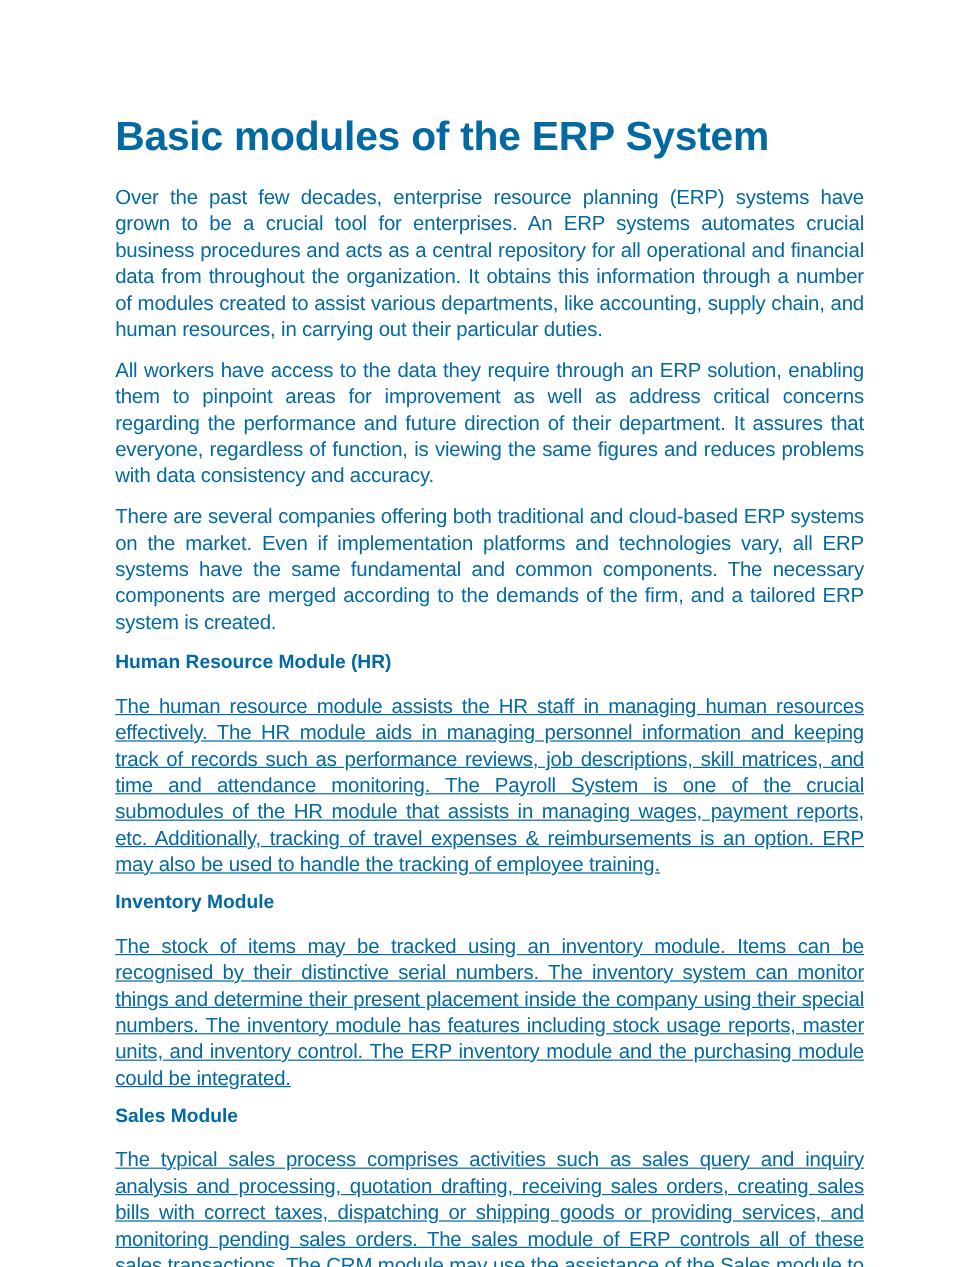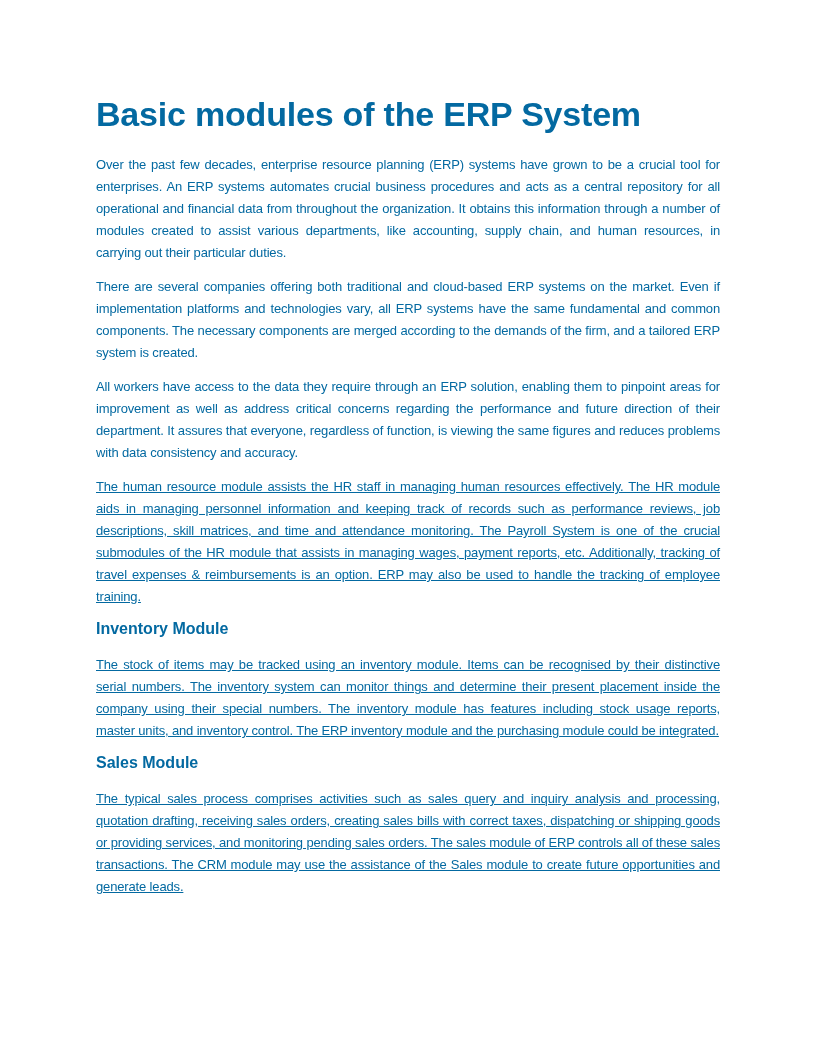--- a/index.html
+++ b/index.html
@@ -12,41 +12,42 @@
     font-size: 34px; font-weight: bold; margin: 0 0 18px 0; line-height: 44px;
     letter-spacing: -0.2px;
   }
   h2 {
     font-size: 25px; font-weight: bold; margin: 4px 0 16px 0; line-height: 32px;
   }
   h3 {
     font-size: 16px; font-weight: bold; margin: 0 0 14px 0; line-height: 22px;
   }
   p {
-    font-size: 13px; line-height: 22px; margin: 0 0 12px 0;
+    font-size: 17px; line-height: 22px; margin: 0 0 12px 0;
     text-align: justify; letter-spacing: -0.15px; word-spacing: 0px;
   }
   .intro p { margin-bottom: 12px; }
   .module h3 { margin-top: 0; }
   .module p { margin-bottom: 10px; text-decoration: underline; }
 </style>
 </head>
 <body>
 
 <div class="page">
   <h1>Basic modules of the ERP System</h1>
 
   <div class="intro">
     <p>Over the past few decades, enterprise resource planning (ERP) systems have grown to be a crucial tool for enterprises. An ERP systems automates crucial business procedures and acts as a central repository for all operational and financial data from throughout the organization. It obtains this information through a number of modules created to assist various departments, like accounting, supply chain, and human resources, in carrying out their particular duties.</p>
+    <p>All workers have access to the data they require through an ERP solution, enabling them to pinpoint areas for improvement as well as address critical concerns regarding the performance and future direction of their department. It assures that everyone, regardless of function, is viewing the same figures and reduces problems with data consistency and accuracy.</p>
     <p>There are several companies offering both traditional and cloud-based ERP systems on the market. Even if implementation platforms and technologies vary, all ERP systems have the same fundamental and common components. The necessary components are merged according to the demands of the firm, and a tailored ERP system is created.</p>
-    <p>All workers have access to the data they require through an ERP solution, enabling them to pinpoint areas for improvement as well as address critical concerns regarding the performance and future direction of their department. It assures that everyone, regardless of function, is viewing the same figures and reduces problems with data consistency and accuracy.</p>
   </div>
 
 
   <div class="module">
+    <h3>Human Resource Module (HR)</h3>
     <p>The human resource module assists the HR staff in managing human resources effectively. The HR module aids in managing personnel information and keeping track of records such as performance reviews, job descriptions, skill matrices, and time and attendance monitoring. The Payroll System is one of the crucial submodules of the HR module that assists in managing wages, payment reports, etc. Additionally, tracking of travel expenses &amp; reimbursements is an option. ERP may also be used to handle the tracking of employee training.</p>
   </div>
 
   <div class="module">
     <h3>Inventory Module</h3>
     <p>The stock of items may be tracked using an inventory module. Items can be recognised by their distinctive serial numbers. The inventory system can monitor things and determine their present placement inside the company using their special numbers. The inventory module has features including stock usage reports, master units, and inventory control. The ERP inventory module and the purchasing module could be integrated.</p>
   </div>
 
   <div class="module">
     <h3>Sales Module</h3>

